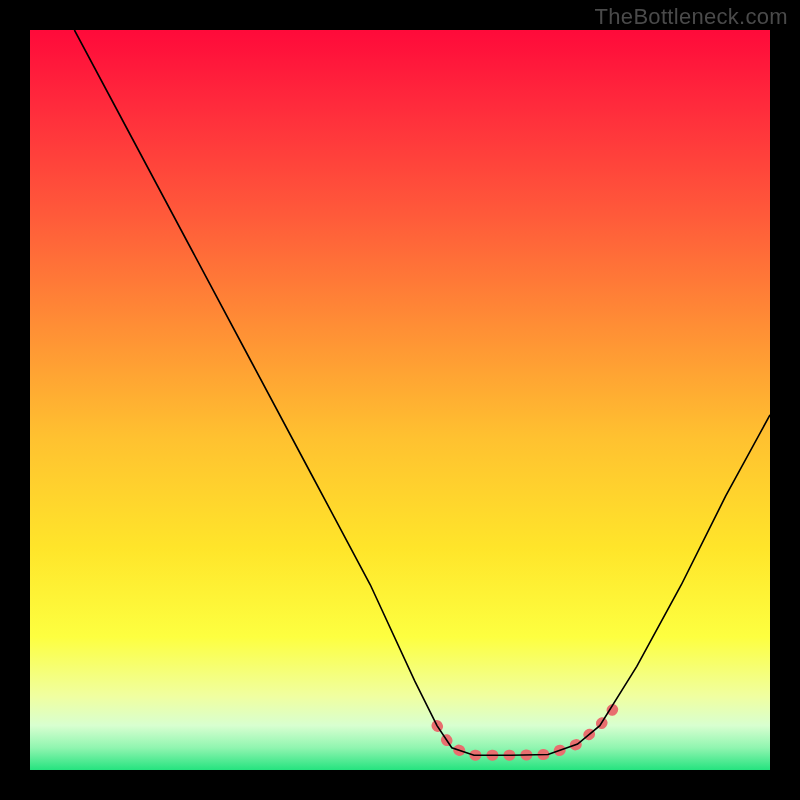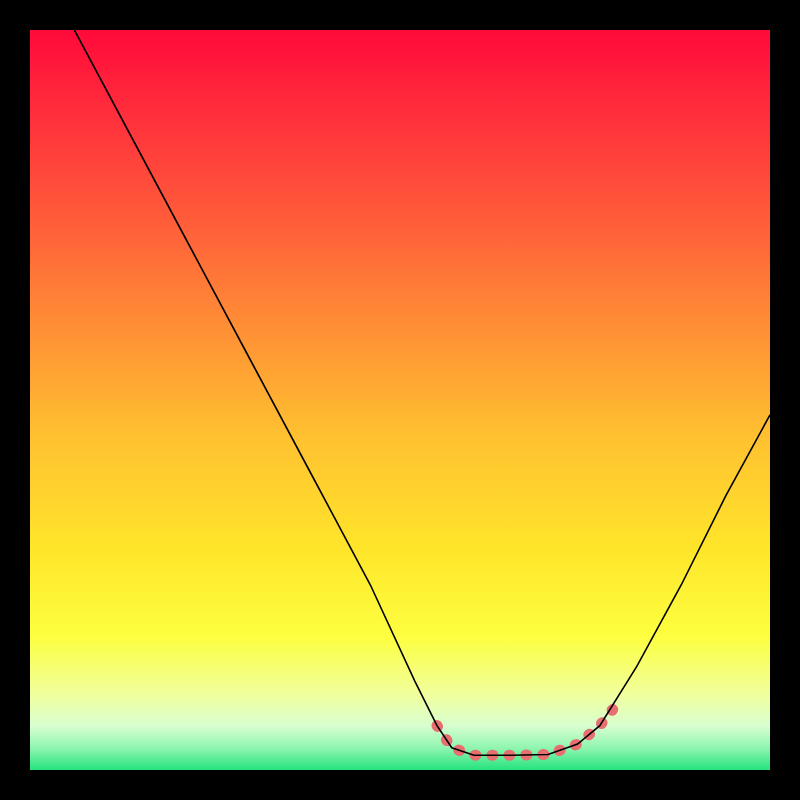--- a/index.html
+++ b/index.html
@@ -33,20 +33,21 @@
     left: 30px;
     width: 740px;
     height: 740px;
   }
   svg { display: block; }
 </style>
 </head>
 <body>
 
 <div class="frame">
+  <div class="watermark">TheBottleneck.com</div>
 
   <div class="plot-area">
     <svg id="chart-svg" viewBox="0 0 740 740" width="740" height="740">
       <defs>
         <linearGradient id="bg-grad" x1="0" y1="0" x2="0" y2="1">
             <stop offset="0%" stop-color="#ff0a3a"></stop>
             <stop offset="10%" stop-color="#ff2a3c"></stop>
             <stop offset="25%" stop-color="#ff5a3a"></stop>
             <stop offset="40%" stop-color="#ff8e35"></stop>
             <stop offset="55.00000000000001%" stop-color="#ffc130"></stop>

